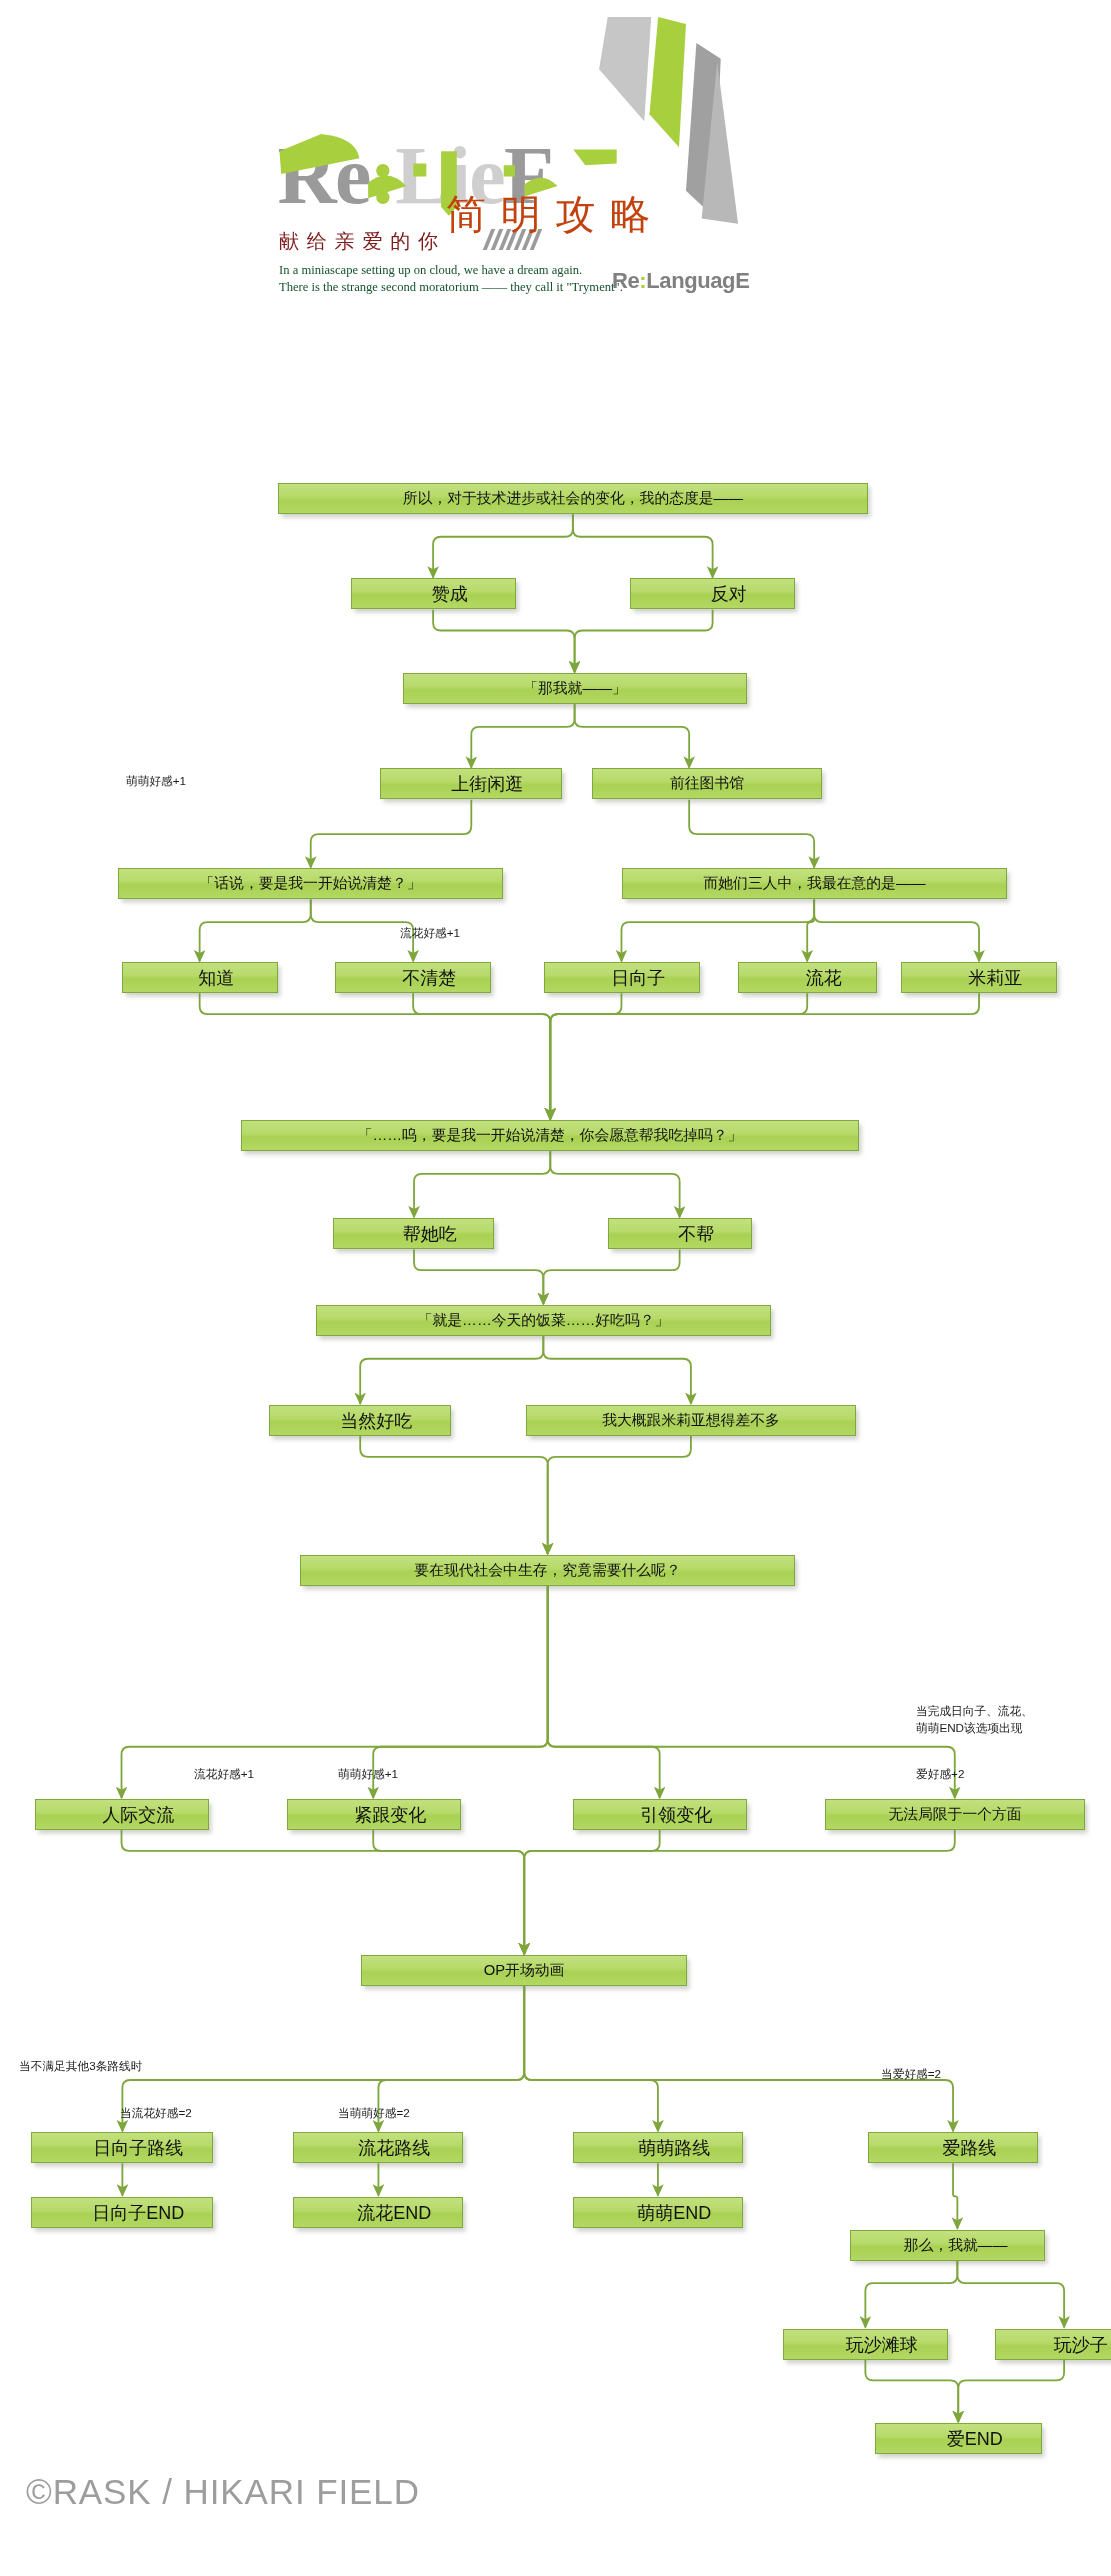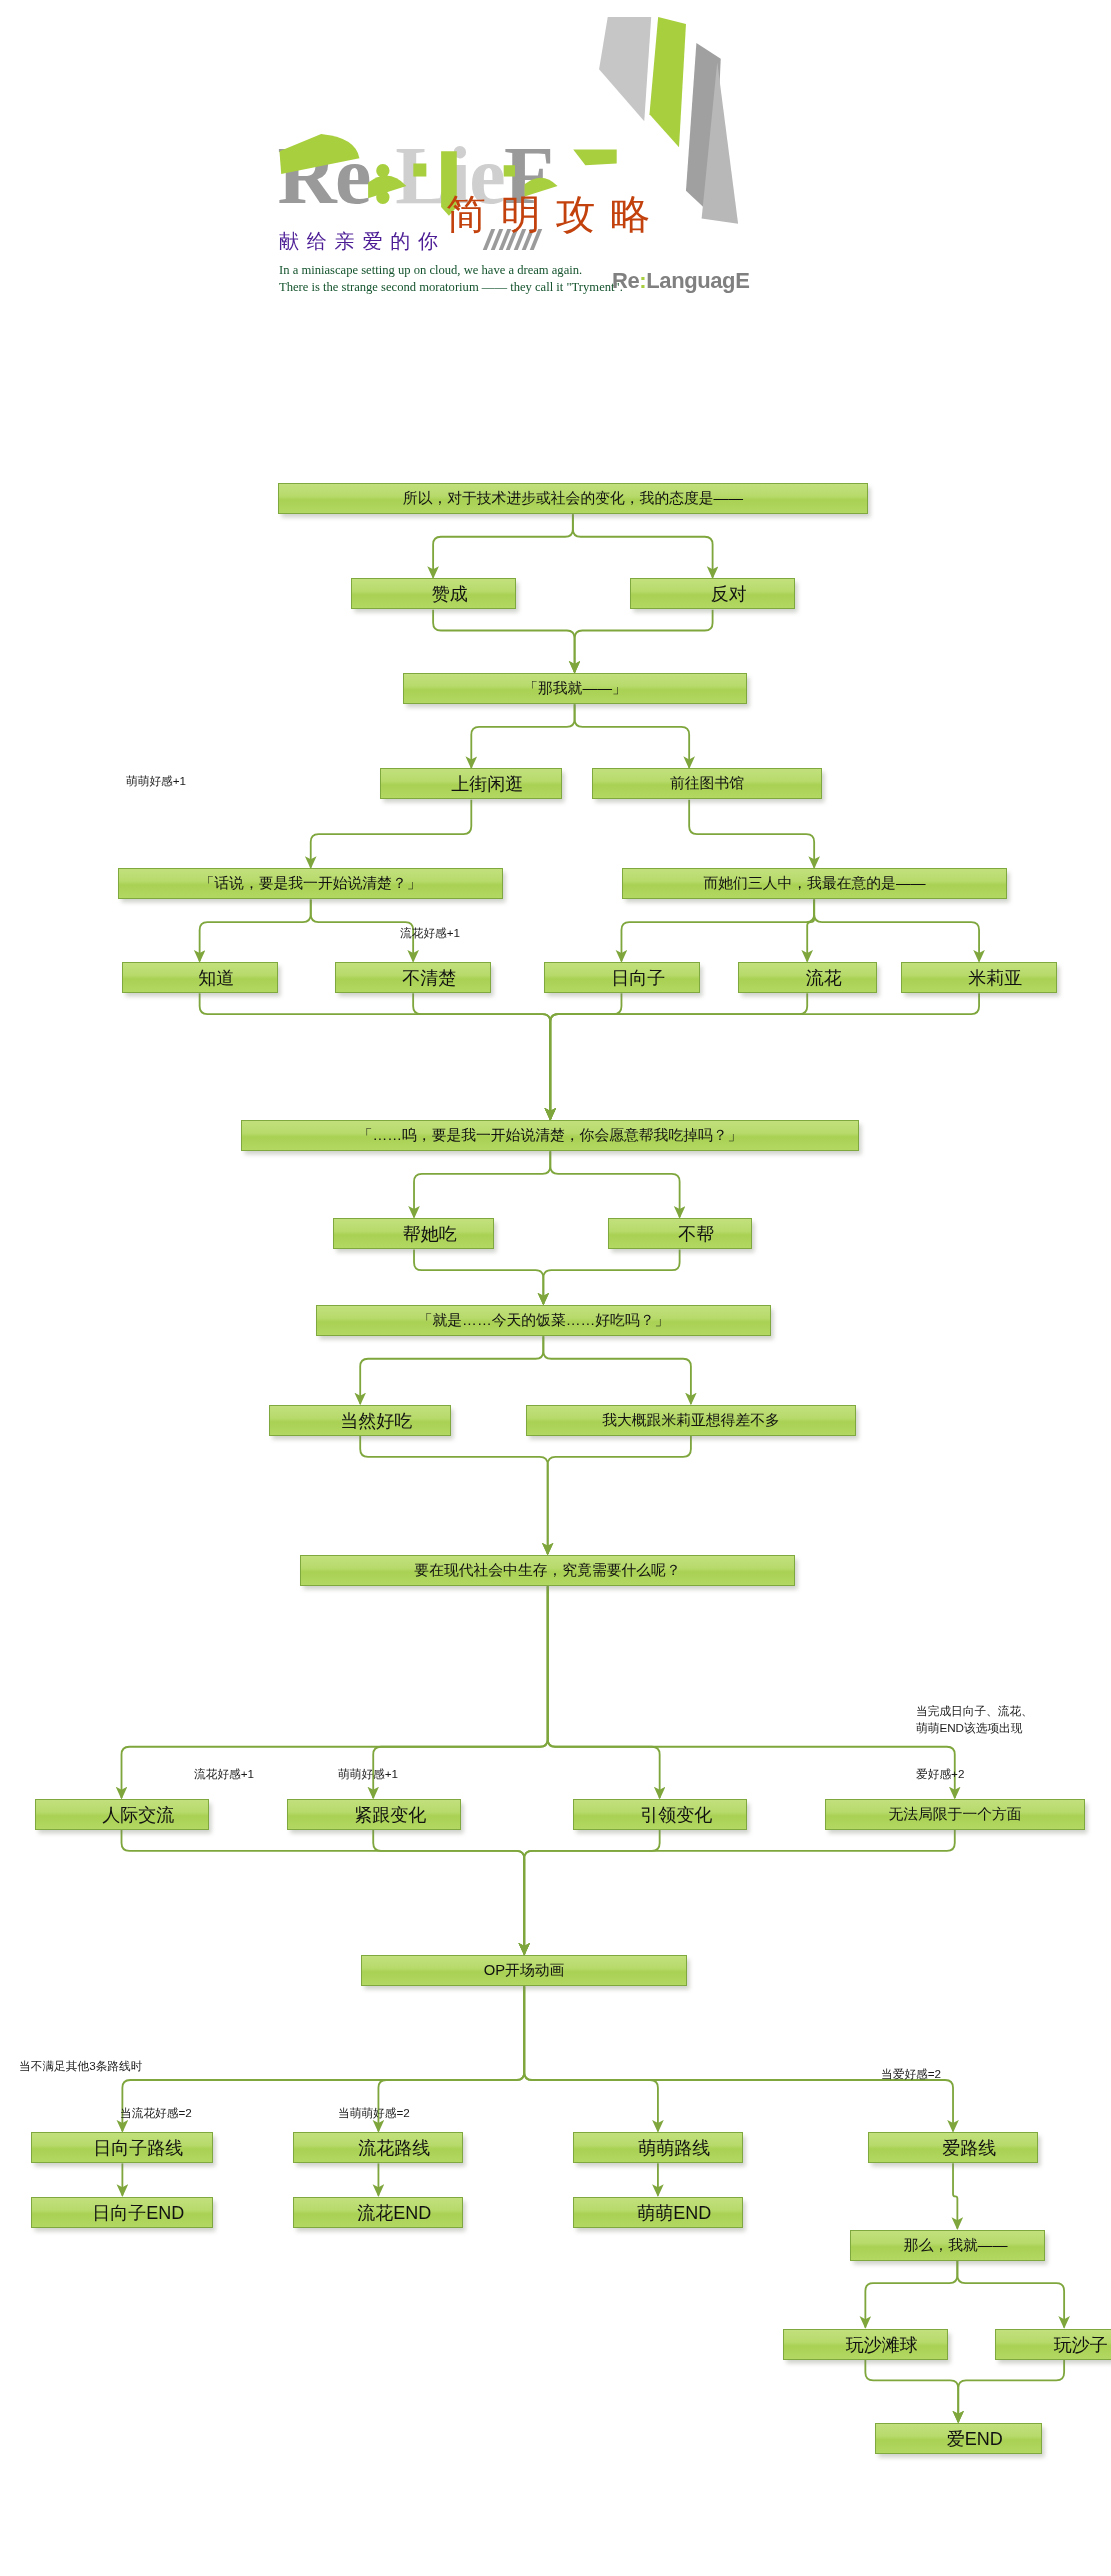--- a/index.html
+++ b/index.html
@@ -16,21 +16,21 @@
   .header { position: absolute; left: 0; top: 0; width: 1111px; height: 347px; }
   .logo-wrap { position: absolute; left: 260px; top: 113px; width: 608px; height: 226px; }
 
   .logo-word { position: absolute; left: 17.4px; top: 22px; font-family: "Liberation Serif", "DejaVu Serif", serif;
      font-size: 82px; font-weight: bold; letter-spacing: -1.7px; color: #b0b0b0; line-height: 1; white-space: nowrap; }
   .logo-word .g { color: #a8cf3e; }
   .logo-word .dk { color: #9a9a9a; }
   .logo-word .lt { color: #cfcfcf; }
 
   .logo-sub-cn { position: absolute; left: 19px; top: 115px; font-size: 20px; letter-spacing: 7.8px;
-     color: #4c1d95; white-space: nowrap; }
+     color: #7f1d1d; white-space: nowrap; }
   .slashes { position: absolute; left: 227px; top: 116px; white-space: nowrap; }
   .slashes i { display: inline-block; width: 4.3px; height: 21px; background: #9b9b9b;
      transform: skewX(-22deg); margin-right: 3.5px; }
 
   .logo-en { position: absolute; left: 19px; top: 149px; font-family: "Liberation Serif","DejaVu Serif",serif;
      font-size: 12.6px; color: #14532d; line-height: 17.4px; white-space: nowrap; }
 
   .relang { position: absolute; left: 352px; top: 155px; font-size: 22px; font-weight: bold;
      color: #808080; letter-spacing: -0.4px; white-space: nowrap; }
   .relang .c { color: #a8cf3e; }
@@ -292,14 +292,15 @@
         <div class="ann" style="left: 916px; top: 1766px;">爱好感+2</div>
         <div class="ann" style="left: 194px; top: 1766px;">流花好感+1</div>
         <div class="ann" style="left: 338px; top: 1766px;">萌萌好感+1</div>
         <div class="ann" style="left: 19px; top: 2058px;">当不满足其他3条路线时</div>
         <div class="ann" style="left: 881px; top: 2066px;">当爱好感=2</div>
         <div class="ann" style="left: 120px; top: 2105px;">当流花好感=2</div>
         <div class="ann" style="left: 338px; top: 2105px;">当萌萌好感=2</div>
       </div>
   </div>
 
+  <div class="footer-mark">©RASK / HIKARI FIELD</div>
 </div>
 
 
 </body></html>

